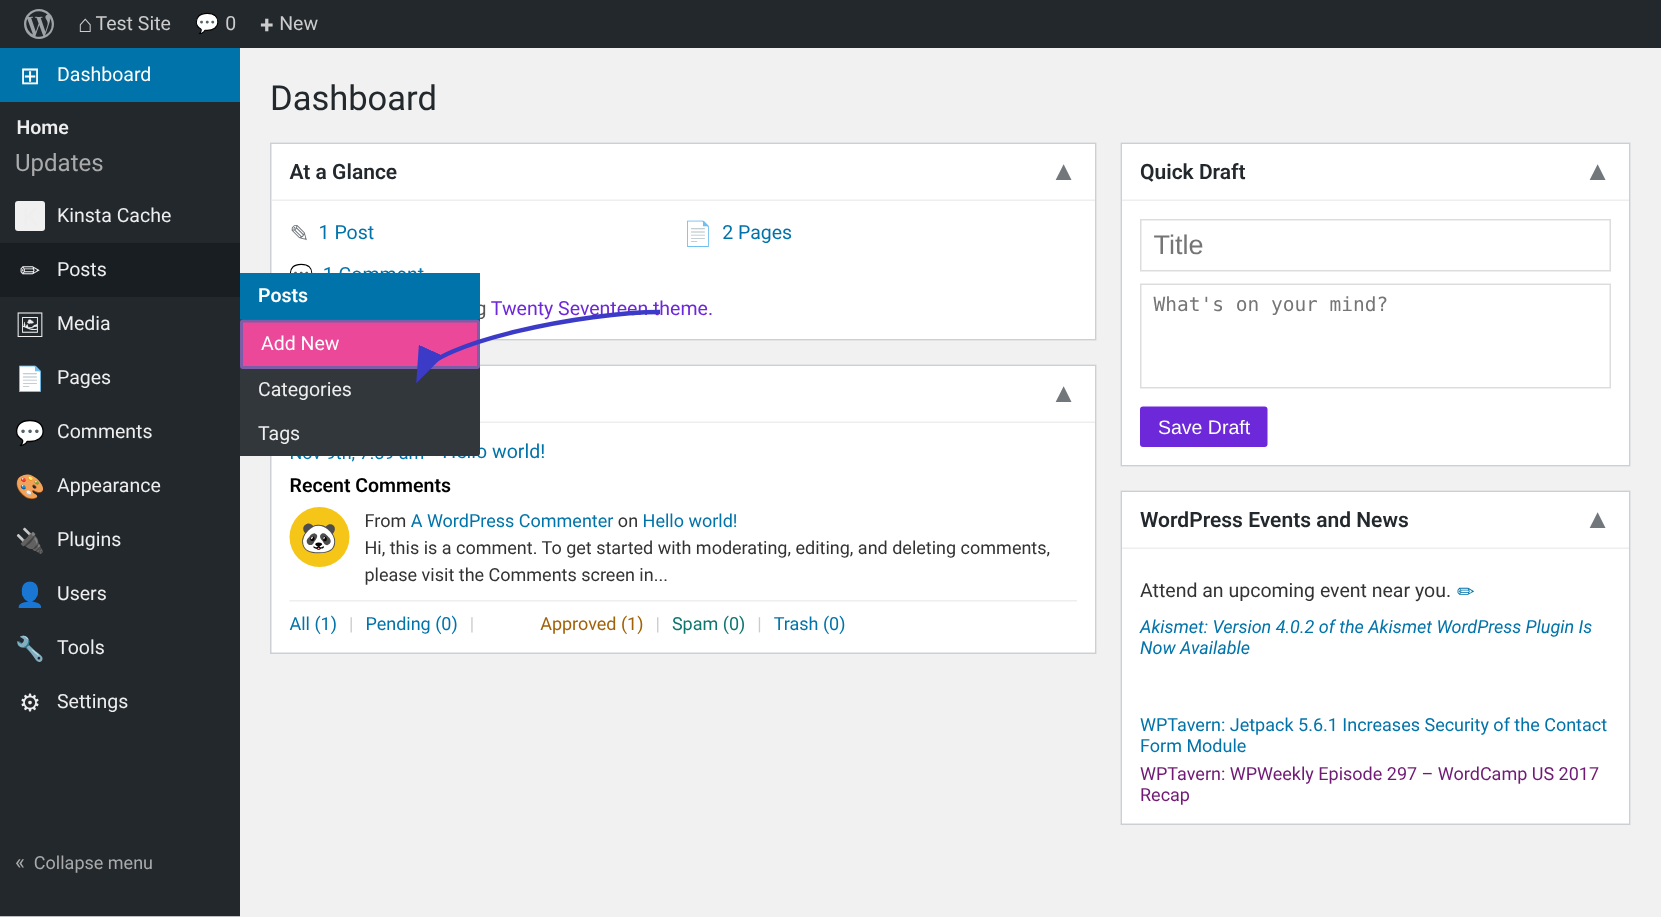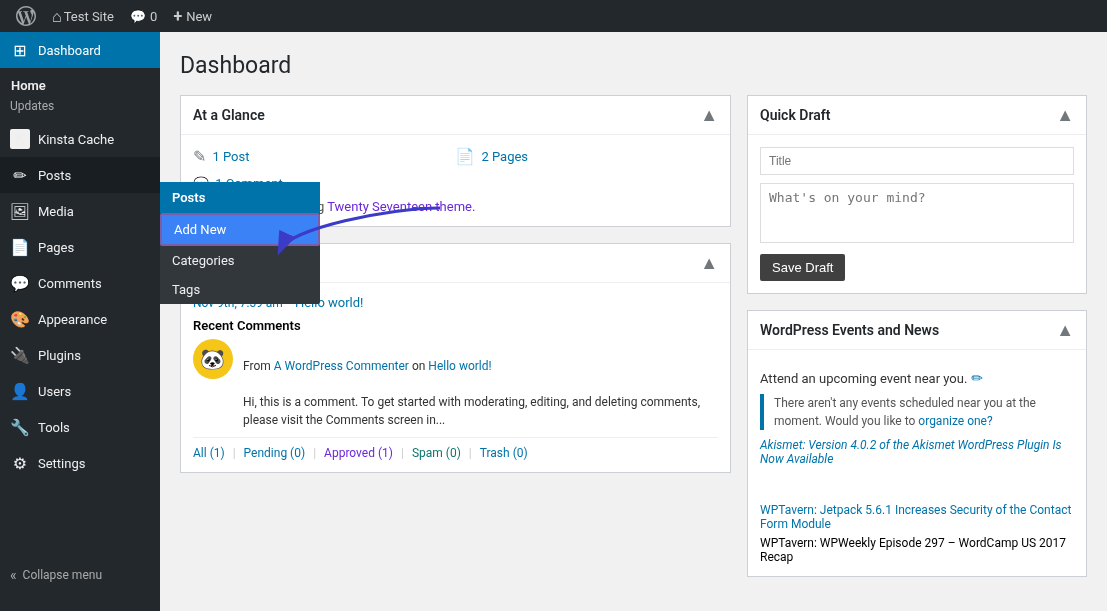--- a/index.html
+++ b/index.html
@@ -55,21 +55,21 @@
       display: flex;
       align-items: center;
       padding: 8px 10px;
       color: #eee;
       cursor: pointer;
       font-size: 13px;
       position: relative;
     }
     .menu-item.current { background: #0073aa; color: #fff; }
     .menu-item.home-item { font-weight: 600; padding: 10px 11px 4px; }
-    .menu-item.updates-item { color: #aaa; padding: 2px 10px 8px; font-size: 12px; }
+    .menu-item.updates-item { color: #aaa; padding: 2px 10px 8px; font-size: 16px; }
     .menu-item .menu-icon {
       width: 20px; height: 20px; margin-right: 8px;
       display: flex; align-items: center; justify-content: center;
       font-size: 16px; flex-shrink: 0;
     }
     .menu-item.appearance-item { color: #eee; }
     .menu-item.active-parent { background: #191e23; }
 
     
     .submenu-popup {
@@ -89,21 +89,21 @@
       font-weight: 600;
       cursor: pointer;
     }
     .submenu-item {
       padding: 7px 12px;
       color: #eee;
       cursor: pointer;
       font-size: 13px;
     }
     .submenu-item.highlighted {
-      background: #3b82f6;
+      background: #ec4899;
       color: #fff;
       border: 2px solid #7b5ea7;
       border-radius: 2px;
     }
 
     
     .arrow-container {
       position: absolute;
       left: 270px;
       top: 198px;
@@ -178,56 +178,56 @@
     .activity-row { display: flex; gap: 12px; align-items: center; margin-bottom: 8px; }
     .recent-comments-title { font-weight: 600; font-size: 13px; margin: 8px 0 6px; }
     .comment-row { display: flex; gap: 10px; align-items: flex-start; }
     .comment-avatar {
       width: 40px; height: 40px; border-radius: 50%;
       background: #f5c518;
       flex-shrink: 0;
       display: flex; align-items: center; justify-content: center;
       font-size: 20px;
     }
-    .comment-text { font-size: 12px; color: #333; line-height: 1.5; margin-top: 18px; }
+    .comment-text { font-size: 12px; color: #333; line-height: 1.5; }
     .comment-text a { color: #0073aa; }
     .comment-links {
       display: flex;
       gap: 8px;
       font-size: 12px;
       color: #0073aa;
       margin-top: 8px;
       border-top: 1px solid #eee;
       padding-top: 8px;
     }
     .comment-links .sep { color: #ccc; }
 
     
     .quick-draft-input {
       width: 100%;
       border: 1px solid #ddd;
       padding: 6px 8px;
-      font-size: 12px;
+      font-size: 18px;
       color: #aaa;
       margin-bottom: 8px;
       outline: none;
     }
     .quick-draft-textarea {
       width: 100%;
       border: 1px solid #ddd;
       padding: 6px 8px;
       font-size: 13px;
       color: #aaa;
-      height: 60px;
+      height: 70px;
       resize: none;
       outline: none;
       margin-bottom: 8px;
     }
     .save-draft-btn {
-      background: #404040;
+      background: #6d28d9;
       color: #fff;
       border: none;
       padding: 6px 12px;
       font-size: 13px;
       cursor: pointer;
       border-radius: 2px;
     }
     .events-attend { font-size: 13px; color: #333; margin: 8px 0; display: flex; align-items: center; gap: 4px; }
     .events-attend .pencil { color: #0073aa; font-size: 14px; }
     .events-border-left {
@@ -429,21 +429,21 @@
                   <a style="color:#0073aa;">Hello world!</a>
                 </div>
                 <div class="comment-text">Hi, this is a comment. To get started with moderating, editing, and deleting comments, please visit the Comments screen in...</div>
               </div>
             </div>
             <div class="comment-links">
               <a style="color:#0073aa;text-decoration:none;">All (1)</a>
               <span class="sep">|</span>
               <a style="color:#0073aa;text-decoration:none;">Pending (0)</a>
               <span class="sep">|</span>
-              <a style="color:#6d28d9;text-decoration:none;">Approved (1)</a>
+              <a style="color:#a16207;text-decoration:none;margin-left:36px;">Approved (1)</a>
               <span class="sep">|</span>
               <a style="color:#0f766e;text-decoration:none;">Spam (0)</a>
               <span class="sep">|</span>
               <a style="color:#0073aa;text-decoration:none;">Trash (0)</a>
             </div>
           </div>
         </div>
 
       </div>
 
@@ -464,28 +464,24 @@
         <div class="postbox">
           <div class="postbox-header">
             <span class="postbox-title">WordPress Events and News</span>
             <span class="postbox-toggle">▲</span>
           </div>
           <div class="postbox-content">
             <div class="events-attend">
               <span>Attend an upcoming event near you.</span>
               <span class="pencil">✏</span>
             </div>
-            <div class="events-border-left">
-              <span>There aren't any events scheduled near you at the moment. Would you like to </span>
-              <a style="color:#0073aa;">organize one?</a>
-            </div>
             <div class="events-news">
               <a class="events-news-item" style="color:#0073aa;text-decoration:none;font-style:italic;">Akismet: Version 4.0.2 of the Akismet WordPress Plugin Is Now Available</a>
               <a class="events-news-item" style="color:#0073aa;text-decoration:none;margin-top:32px;">WPTavern: Jetpack 5.6.1 Increases Security of the Contact Form Module</a>
-              <a class="events-news-item" style="color:#000000;text-decoration:none;">WPTavern: WPWeekly Episode 297 – WordCamp US 2017 Recap</a>
+              <a class="events-news-item" style="color:#701a75;text-decoration:none;">WPTavern: WPWeekly Episode 297 – WordCamp US 2017 Recap</a>
             </div>
           </div>
         </div>
 
       </div>
     </div>
   </div>
 </div>
 
 </body></html>

